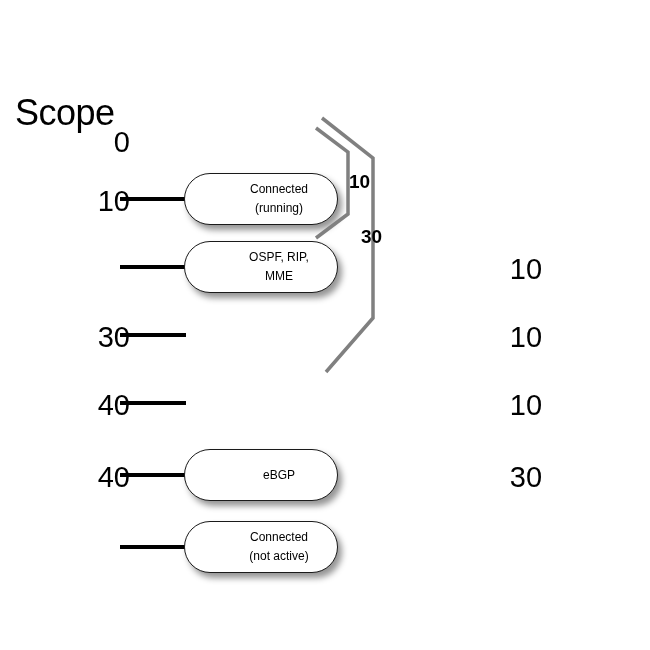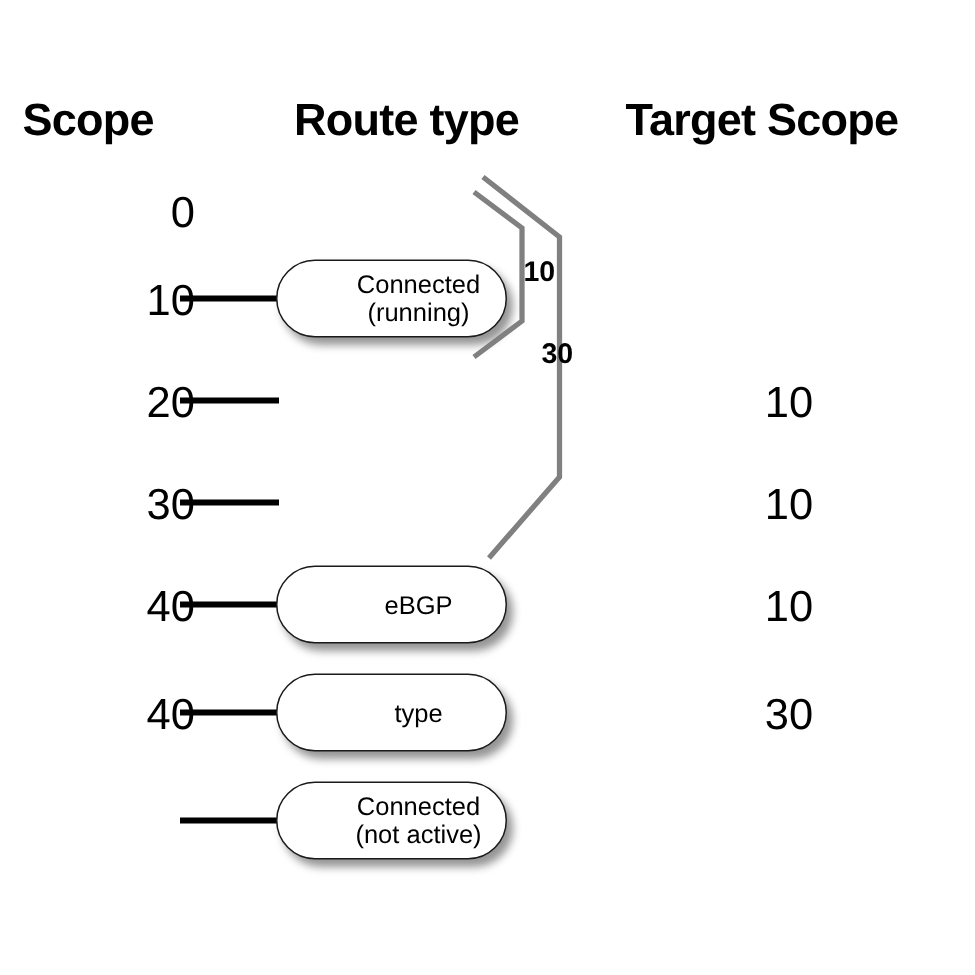--- a/index.html
+++ b/index.html
@@ -12,25 +12,26 @@
     width: 650px;
     height: 650px;
     background: #ffffff;
     font-family: "Liberation Sans", sans-serif;
     overflow: hidden;
   }
 
   
   .col-header {
     position: absolute;
-    font-weight: bold;
-    font-size: 30px;
+    font-weight: normal;
+    font-size: 36px;
     color: #000000;
     white-space: nowrap;
     letter-spacing: -0.5px;
+    margin-top: 28px;
   }
   #hdr-scope  { left: 15px;  top: 64px; }
   #hdr-route  { left: 196px; top: 64px; }
   #hdr-target { left: 417px; top: 64px; }
 
   
   .scope-value {
     position: absolute;
     width: 130px;
     left: 0px;
@@ -69,21 +70,21 @@
     box-sizing: border-box;
     background: #ffffff;
     border: 1.6px solid #1a1a1a;
     border-radius: 26px;
     box-shadow: 4px 5px 6px rgba(0,0,0,0.42);
     display: flex;
     align-items: center;
     justify-content: center;
   }
   .route-label {
-    font-size: 17px;
+    font-size: 12px;
     line-height: 19px;
     color: #000000;
     text-align: center;
     white-space: pre-line;
     margin-left: 36px;
   }
 
   
   #brackets {
     position: absolute;
@@ -104,51 +105,49 @@
   }
   #bracket-label-10 { left: 349px; top: 172px; }
   #bracket-label-30 { left: 361px; top: 227px; }
 </style>
 </head>
 <body>
 
 <div id="canvas">
 
   <div class="col-header" id="hdr-scope">Scope</div>
-  <div class="col-header" id="hdr-route">Route type</div>
-  <div class="col-header" id="hdr-target">Target Scope</div>
 
   <div class="scope-value" style="top:128px">0</div>
 
   <div class="scope-value" style="top:187px">10</div>
   <div class="stub" style="top:197px"></div>
   <div class="route-box" style="top:173px">
     <span class="route-label">Connected
 (running)</span>
   </div>
 
-  <div class="scope-value" style="top:255px">20</div>
   <div class="stub" style="top:265px"></div>
+  <div class="route-box" style="top:241px">
+    <span class="route-label">OSPF, RIP,
+MME</span>
+  </div>
   <div class="target-value" style="top:255px">10</div>
 
   <div class="scope-value" style="top:323px">30</div>
   <div class="stub" style="top:333px"></div>
   <div class="target-value" style="top:323px">10</div>
 
   <div class="scope-value" style="top:391px">40</div>
   <div class="stub" style="top:401px"></div>
-  <div class="route-box" style="top:377px">
-    <span class="route-label">eBGP</span>
-  </div>
   <div class="target-value" style="top:391px">10</div>
 
   <div class="scope-value" style="top:463px">40</div>
   <div class="stub" style="top:473px"></div>
   <div class="route-box" style="top:449px">
-    <span class="route-label">type</span>
+    <span class="route-label">eBGP</span>
   </div>
   <div class="target-value" style="top:463px">30</div>
 
   <div class="stub" style="top:545px"></div>
   <div class="route-box" style="top:521px">
     <span class="route-label">Connected
 (not active)</span>
   </div>
 
   <svg id="brackets" viewBox="0 0 650 650">

